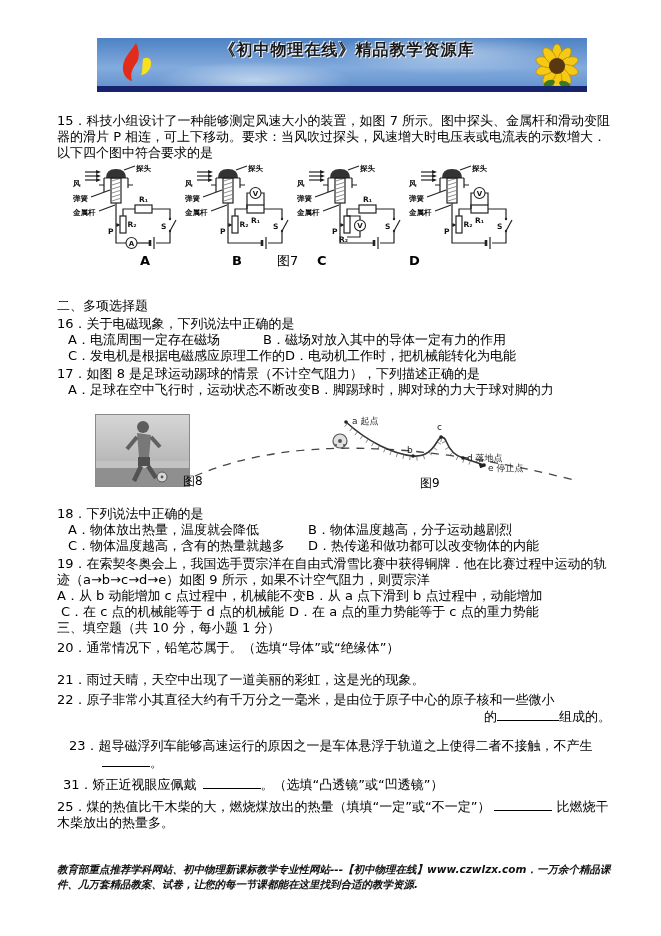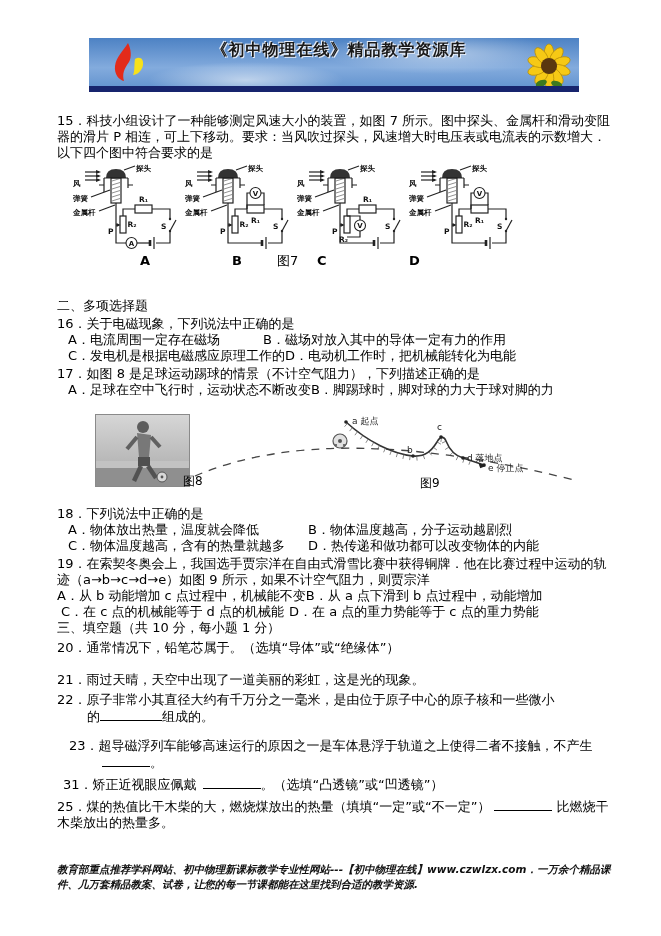--- a/index.html
+++ b/index.html
@@ -62,21 +62,21 @@
   
   .footer { position:absolute; left:57px; right:45px; top:862px;
             font-size:10.5px; line-height:15px; font-weight:bold; font-style:italic; color:#111; }
 </style>
 </head>
 <body>
 
 <div class="page">
   <div class="content">
 
-    <div class="banner" style="margin-left:32px;padding-left:44px;">
+    <div class="banner" style="margin-left:40px;padding-left:44px;">
       <div class="logo">
         <svg width="46" height="44" viewBox="0 0 46 44">
           <path d="M23 2 C18 10 11 16 10 25 C9 33 14 39 19 40 C17 33 19 28 24 21 C27 16 26 8 23 2 Z" fill="#e32b1a"></path>
           <path d="M30 18 C35 15 39 18 38 24 C37 30 32 34 28 34 C30 30 29 24 30 18 Z" fill="#f7e11a"></path>
         </svg>
       </div>
       <div class="banner-text">
         <div class="banner-title">《初中物理在线》精品教学资源库</div>
       </div>
       <div class="sunflower">
@@ -387,21 +387,21 @@
     </p>
     <p class="opts" style="padding-left:4px;">
       <span class="opt w228">C．在 c 点的机械能等于 d 点的机械能</span><span class="opt">D．在 a 点的重力势能等于 c 点的重力势能</span>
     </p>
 
     <p>三、填空题（共 10 分，每小题 1 分）</p>
 
     <p style="margin-top:4px;">20．通常情况下，铅笔芯属于。（选填“导体”或“绝缘体”）</p>
     <p style="margin-top:16px;">21．雨过天晴，天空中出现了一道美丽的彩虹，这是光的现象。</p>
     <p style="margin-top:4px;">22．原子非常小其直径大约有千万分之一毫米，是由位于原子中心的原子核和一些微小</p>
-    <p style="padding-left:30px;">
+    <p style="padding-left:30px;text-align:right;">
       <span>的</span><span class="blank b62"></span><span>组成的。</span>
     </p>
     <p class="indent12" style="margin-top:13px;">23．超导磁浮列车能够高速运行的原因之一是车体悬浮于轨道之上使得二者不接触，不产生</p>
     <p>
       <span class="blank b48 ml45"></span><span>。</span>
     </p>
     <p class="indent6" style="margin-top:5px;">
       <span>31．矫正近视眼应佩戴</span><span class="blank b58 ml6"></span><span>。（选填“凸透镜”或“凹透镜”）</span>
     </p>
     <p style="margin-top:5px;">

